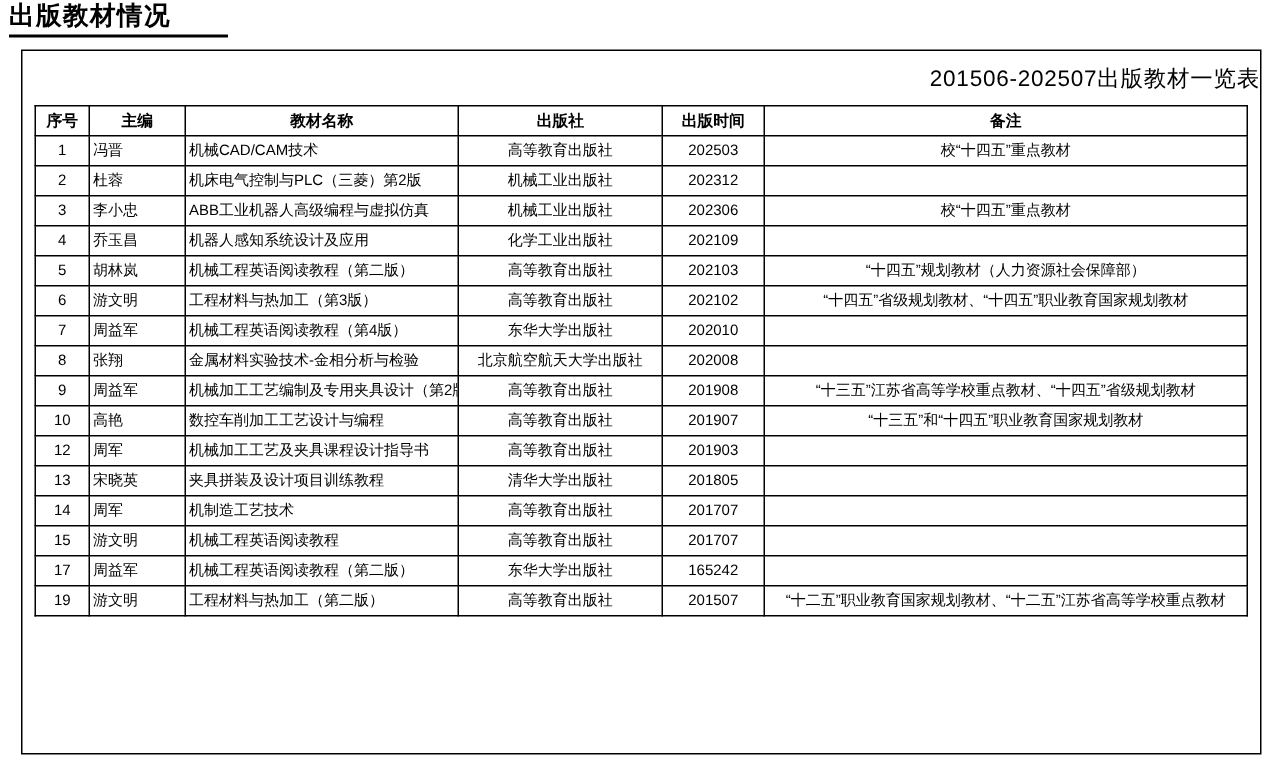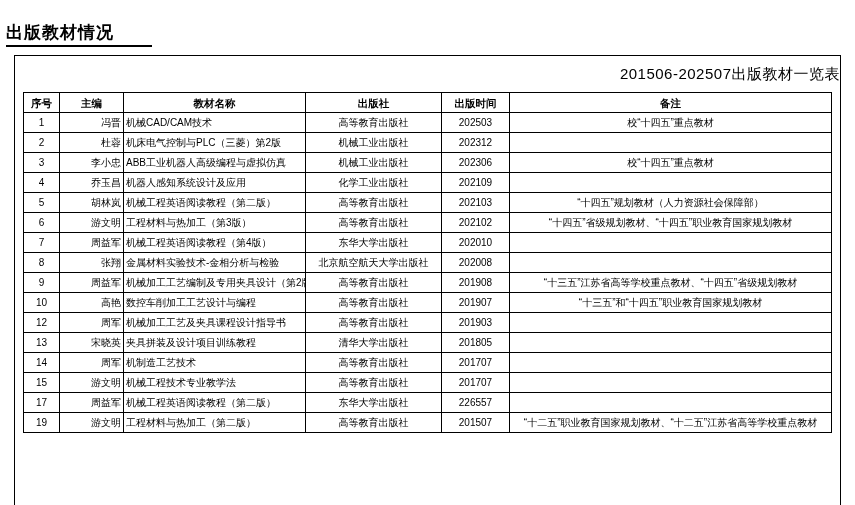--- a/index.html
+++ b/index.html
@@ -16,21 +16,21 @@
   }
   .page {
     position: relative;
     width: 855px;
     height: 505px;
     box-sizing: border-box;
   }
   .page-heading {
     font-size: 17px;
     font-weight: bold;
-    padding: 22px 0 0 6px;
+    padding: 0 0 0 6px;
     letter-spacing: 1px;
     line-height: 22px;
   }
   .heading-underline {
     margin: 1px 6px 0 6px;
     border-bottom: 2px solid #000;
     width: 146px;
   }
   .doc-frame {
     margin: 8px 14px 0 14px;
@@ -60,21 +60,21 @@
     padding: 0 2px;
     overflow: hidden;
     white-space: nowrap;
   }
   table.main th {
     font-weight: bold;
     text-align: center;
     font-size: 10.5px;
   }
   td.c-no     { text-align: center; }
-  td.c-editor { text-align: right; }
+  td.c-editor { text-align: left; }
   td.c-name   { text-align: left; padding-left: 4px; }
   td.c-pub    { text-align: center; }
   td.c-date   { text-align: center; }
   td.c-note   { text-align: center; }
   col.w-no     { width: 36px; }
   col.w-editor { width: 64px; }
   col.w-name   { width: 182px; }
   col.w-pub    { width: 136px; }
   col.w-date   { width: 68px; }
   col.w-note   { width: 322px; }
@@ -212,31 +212,31 @@
           <td class="c-no">14</td>
           <td class="c-editor">周军</td>
           <td class="c-name">机制造工艺技术</td>
           <td class="c-pub">高等教育出版社</td>
           <td class="c-date">201707</td>
           <td class="c-note"></td>
         </tr>
         <tr>
           <td class="c-no">15</td>
           <td class="c-editor">游文明</td>
-          <td class="c-name">机械工程技术专业教学法</td>
+          <td class="c-name">机械工程英语阅读教程</td>
           <td class="c-pub">高等教育出版社</td>
           <td class="c-date">201707</td>
           <td class="c-note"></td>
         </tr>
         <tr>
           <td class="c-no">17</td>
           <td class="c-editor">周益军</td>
           <td class="c-name">机械工程英语阅读教程（第二版）</td>
           <td class="c-pub">东华大学出版社</td>
-          <td class="c-date">226557</td>
+          <td class="c-date">165242</td>
           <td class="c-note"></td>
         </tr>
         <tr>
           <td class="c-no">19</td>
           <td class="c-editor">游文明</td>
           <td class="c-name">工程材料与热加工（第二版）</td>
           <td class="c-pub">高等教育出版社</td>
           <td class="c-date">201507</td>
           <td class="c-note">“十二五”职业教育国家规划教材、“十二五”江苏省高等学校重点教材</td>
         </tr>

